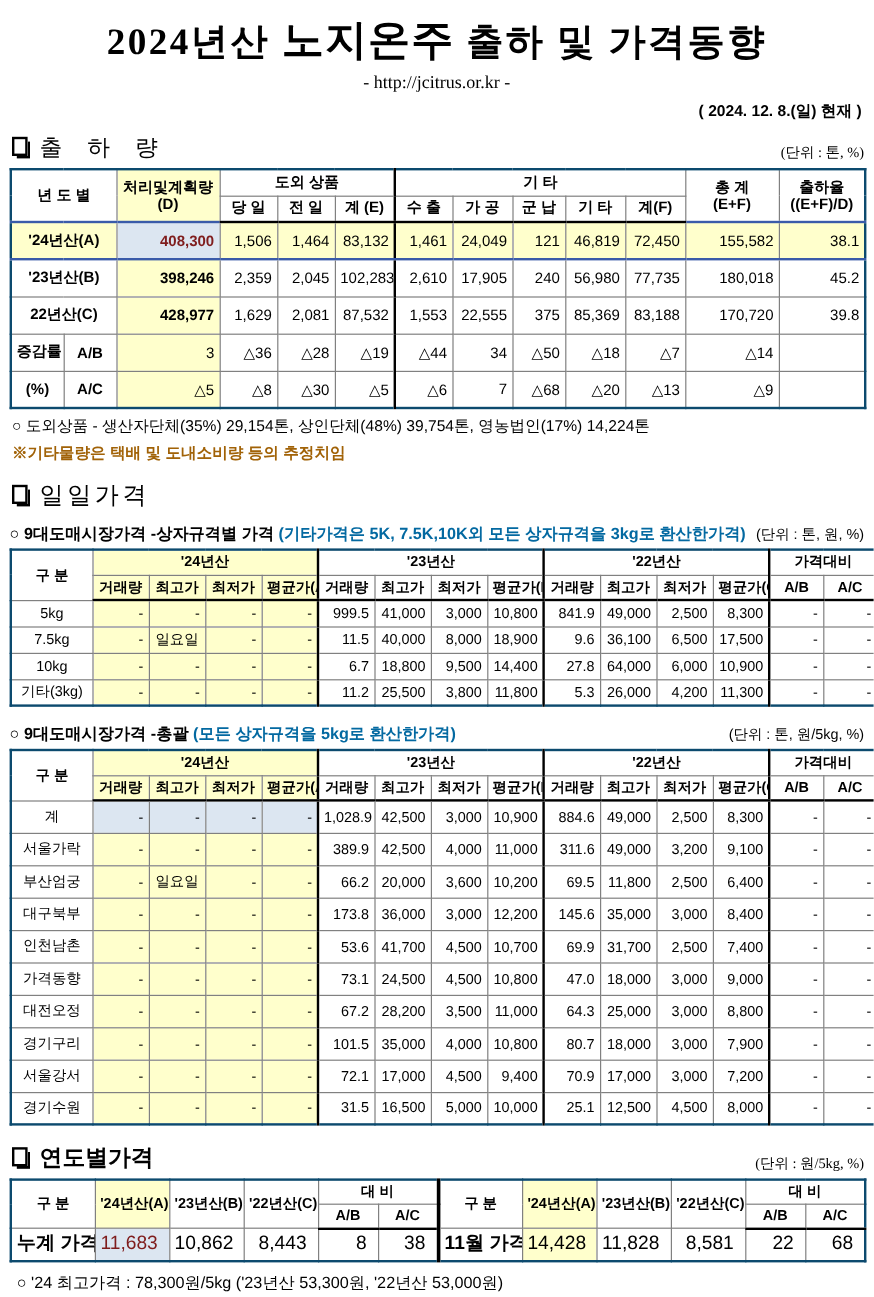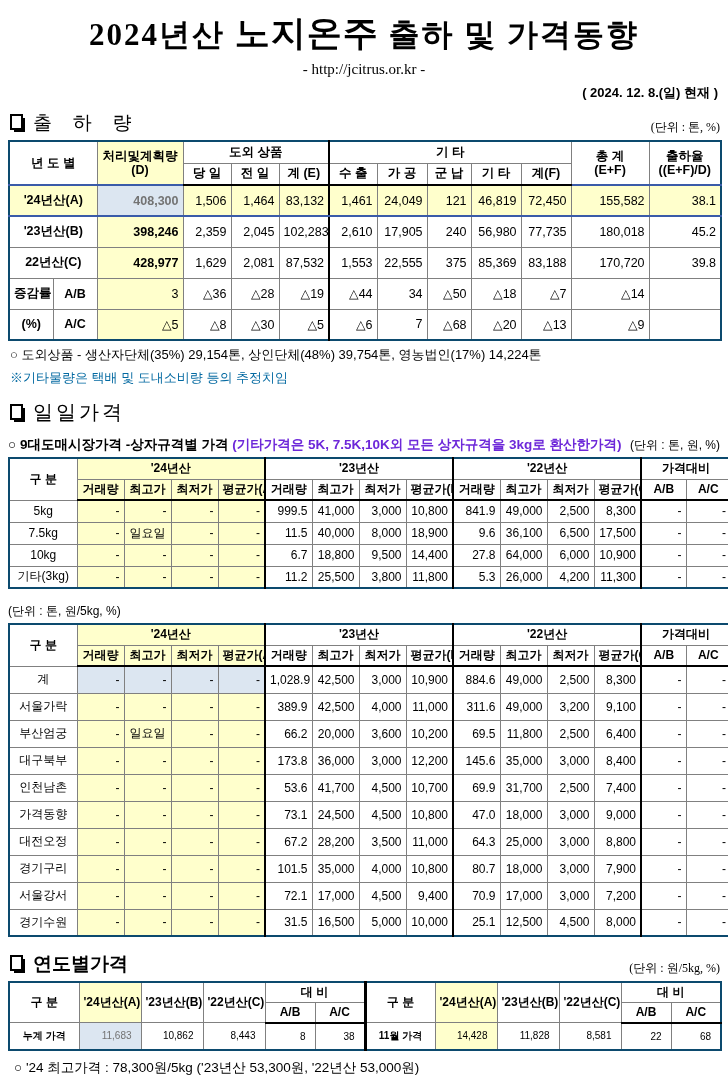--- a/index.html
+++ b/index.html
@@ -30,51 +30,51 @@
     border:2px solid #000; box-shadow:3px 3px 0 -1px #000;
     margin:0 10px 2px 2px;
   }
   .ls-wide { letter-spacing:8px; }
   .ls-med  { letter-spacing:3px; }
   .bold { font-weight:bold; }
   .unit { font-size:12px; align-self:flex-end; }
 
   .subtitle-row { display:flex; justify-content:space-between; align-items:flex-end; margin:10px 0 3px 0; }
   .subtitle { font-size:13.5px; font-weight:bold; }
-  .subtitle .blue { color:#6d28d9;text-align:center; }
+  .subtitle .blue { color:#0369a1;text-align:center; }
 
   
   table { border-collapse:collapse; table-layout:fixed; width:100%; border:2px solid #0c4a6e; font-size:12px; }
   th, td { border:1px solid #808080; padding:1px 4px; overflow:hidden; white-space:nowrap; }
   thead th { font-weight:bold; text-align:center; background:#fff; }
   thead tr:last-child th { border-bottom:2px solid #000; }
   td.num { text-align:right; }
   td.ctr, td.lbl { text-align:center; }
   .ylw { background:#FFFFCC; }
   .bluebg { background:#DCE6F1; }
-  .red { color:#737373; }
+  .red { color:#7f1d1d; }
   .gl { border-left:2px solid #000; }
   .hdr2 { display:block; line-height:1.15; }
 
   .t1 th { height:22px; font-size:12.5px; }
   .t1 td { height:31px; font-size:12.5px; }
   .t1 td.lbl { font-weight:bold; }
   .t1 .y24row td { border-top:2px solid #3A5BA9; border-bottom:2px solid #3A5BA9; }
 
   .dt th { height:21px; }
   .dta td { height:22px; }
   .dtb td { height:27px; }
 
   .t4 th { height:20px; font-size:12px; }
-  .t4 td { height:27px; font-size:10px; }
+  .t4 td { height:27px; font-size:16px;text-align:right; }
   .t4 td.num { padding-right:9px; }
   .gdiv { border-left:3px solid #000 !important; }
 
   .note-line { font-size:13px; margin:5px 0 0 2px; }
-  .note-red { color:#0369a1; font-weight:normal; }
+  .note-red { color:#a16207; font-weight:bold; }
   .bottom-notes { margin-top:8px; }
   .bottom-notes p { margin:4px 0 0 6px; font-size:13.5px; }
 </style>
 </head>
 <body>
 
 <div class="title"><span>2024년산 </span><span class="strong">노지온주</span><span> 출하 및 가격동향</span></div>
 <div class="site-url">- http://jcitrus.or.kr -</div>
 <div class="as-of">( 2024.  12.  8.(일) 현재 )</div>
 
@@ -319,20 +319,21 @@
         <td class="num">26,000</td>
         <td class="num">4,200</td>
         <td class="num">11,300</td>
         <td class="num gl">-</td>
         <td class="num">-</td>
       </tr>
     </tbody>
 </table>
 
 <div class="subtitle-row" style="margin-top:14px">
+  <div class="subtitle"><span>○ 9대도매시장가격 -총괄 </span><span class="blue">(모든 상자규격을 5kg로 환산한가격)</span></div>
   <div class="unit">(단위 : 톤, 원/5kg, %)</div>
 </div>
 
 <table class="dt dtb">
   <colgroup>
     <col style="width:68px">
     <col span="12" style="width:47px">
     <col span="2" style="width:45px">
   </colgroup>
   <thead>

